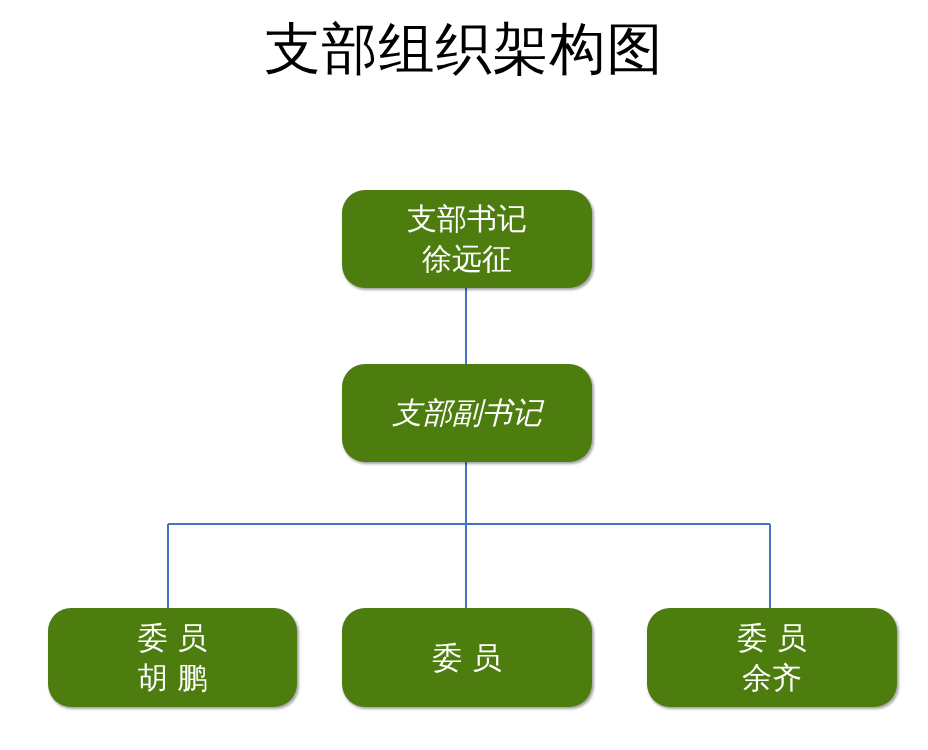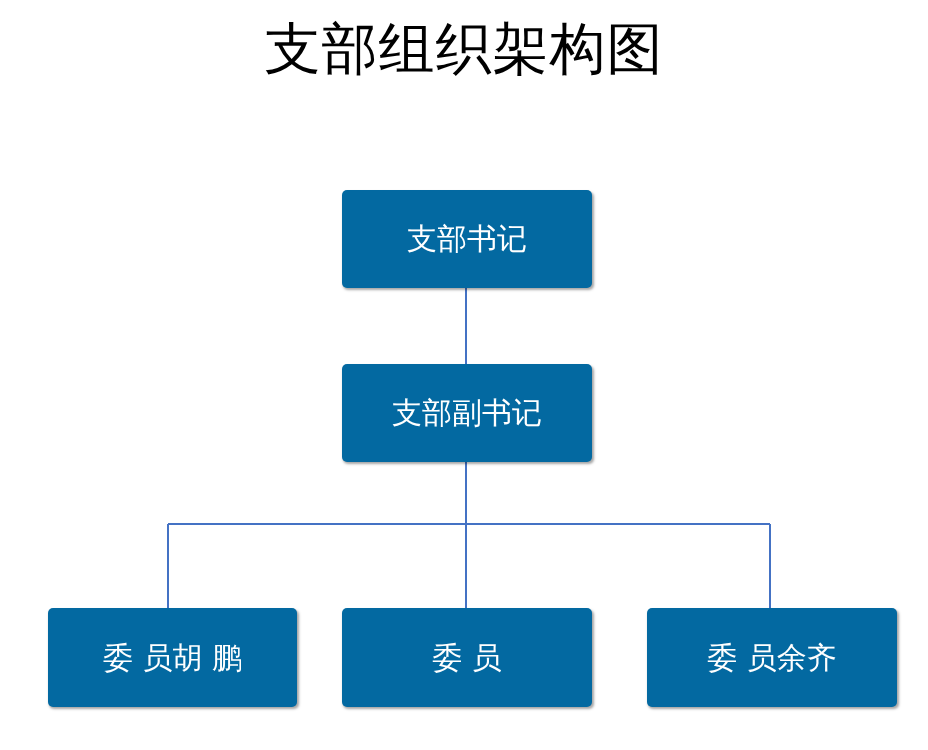--- a/index.html
+++ b/index.html
@@ -45,44 +45,44 @@
     top: 0;
     width: 928px;
     height: 750px;
     pointer-events: none;
   }
 
   
   .org-node {
     position: absolute;
     box-sizing: border-box;
-    background: #0369a1;
-    border-radius: 5px;
+    background: #4d7c0f;
+    border-radius: 23px;
     display: flex;
-    flex-direction: row;
+    flex-direction: column;
     align-items: center;
     justify-content: center;
     color: #ffffff;
     box-shadow: 1.5px 2px 2.5px rgba(0, 0, 0, 0.35);
     z-index: 2;
   }
 
   .org-node .node-line {
     display: block;
     font-size: 30px;
     line-height: 1.33;
     color: #ffffff;
     white-space: pre;
     text-align: center;
     font-family: "DejaVu Serif", "Liberation Serif", serif;
   }
 
   
   #node-secretary        { left: 342px; top: 190px; width: 250px; height: 98px; }
-  #node-deputy-secretary { left: 342px; top: 364px; width: 250px; height: 98px; }
+  #node-deputy-secretary { left: 342px; top: 364px; width: 250px; height: 98px; font-style: italic; }
   #node-member-1         { left:  48px; top: 608px; width: 249px; height: 99px; }
   #node-member-2         { left: 342px; top: 608px; width: 250px; height: 99px; }
   #node-member-3         { left: 647px; top: 608px; width: 250px; height: 99px; }
 </style>
 </head>
 <body>
 
 <div id="chart-canvas">
 
   <div id="page-title">支部组织架构图</div>
@@ -99,20 +99,21 @@
       <line x1="168" y1="524" x2="168" y2="608"></line>
 
       <line x1="466" y1="524" x2="466" y2="608"></line>
 
       <line x1="770" y1="524" x2="770" y2="608"></line>
     </g>
   </svg>
 
   <div class="org-node" id="node-secretary">
     <span class="node-line">支部书记</span>
+    <span class="node-line">徐远征</span>
   </div>
 
   <div class="org-node" id="node-deputy-secretary">
     <span class="node-line">支部副书记</span>
   </div>
 
   <div class="org-node" id="node-member-1">
     <span class="node-line">委 员</span>
     <span class="node-line">胡 鹏</span>
   </div>

